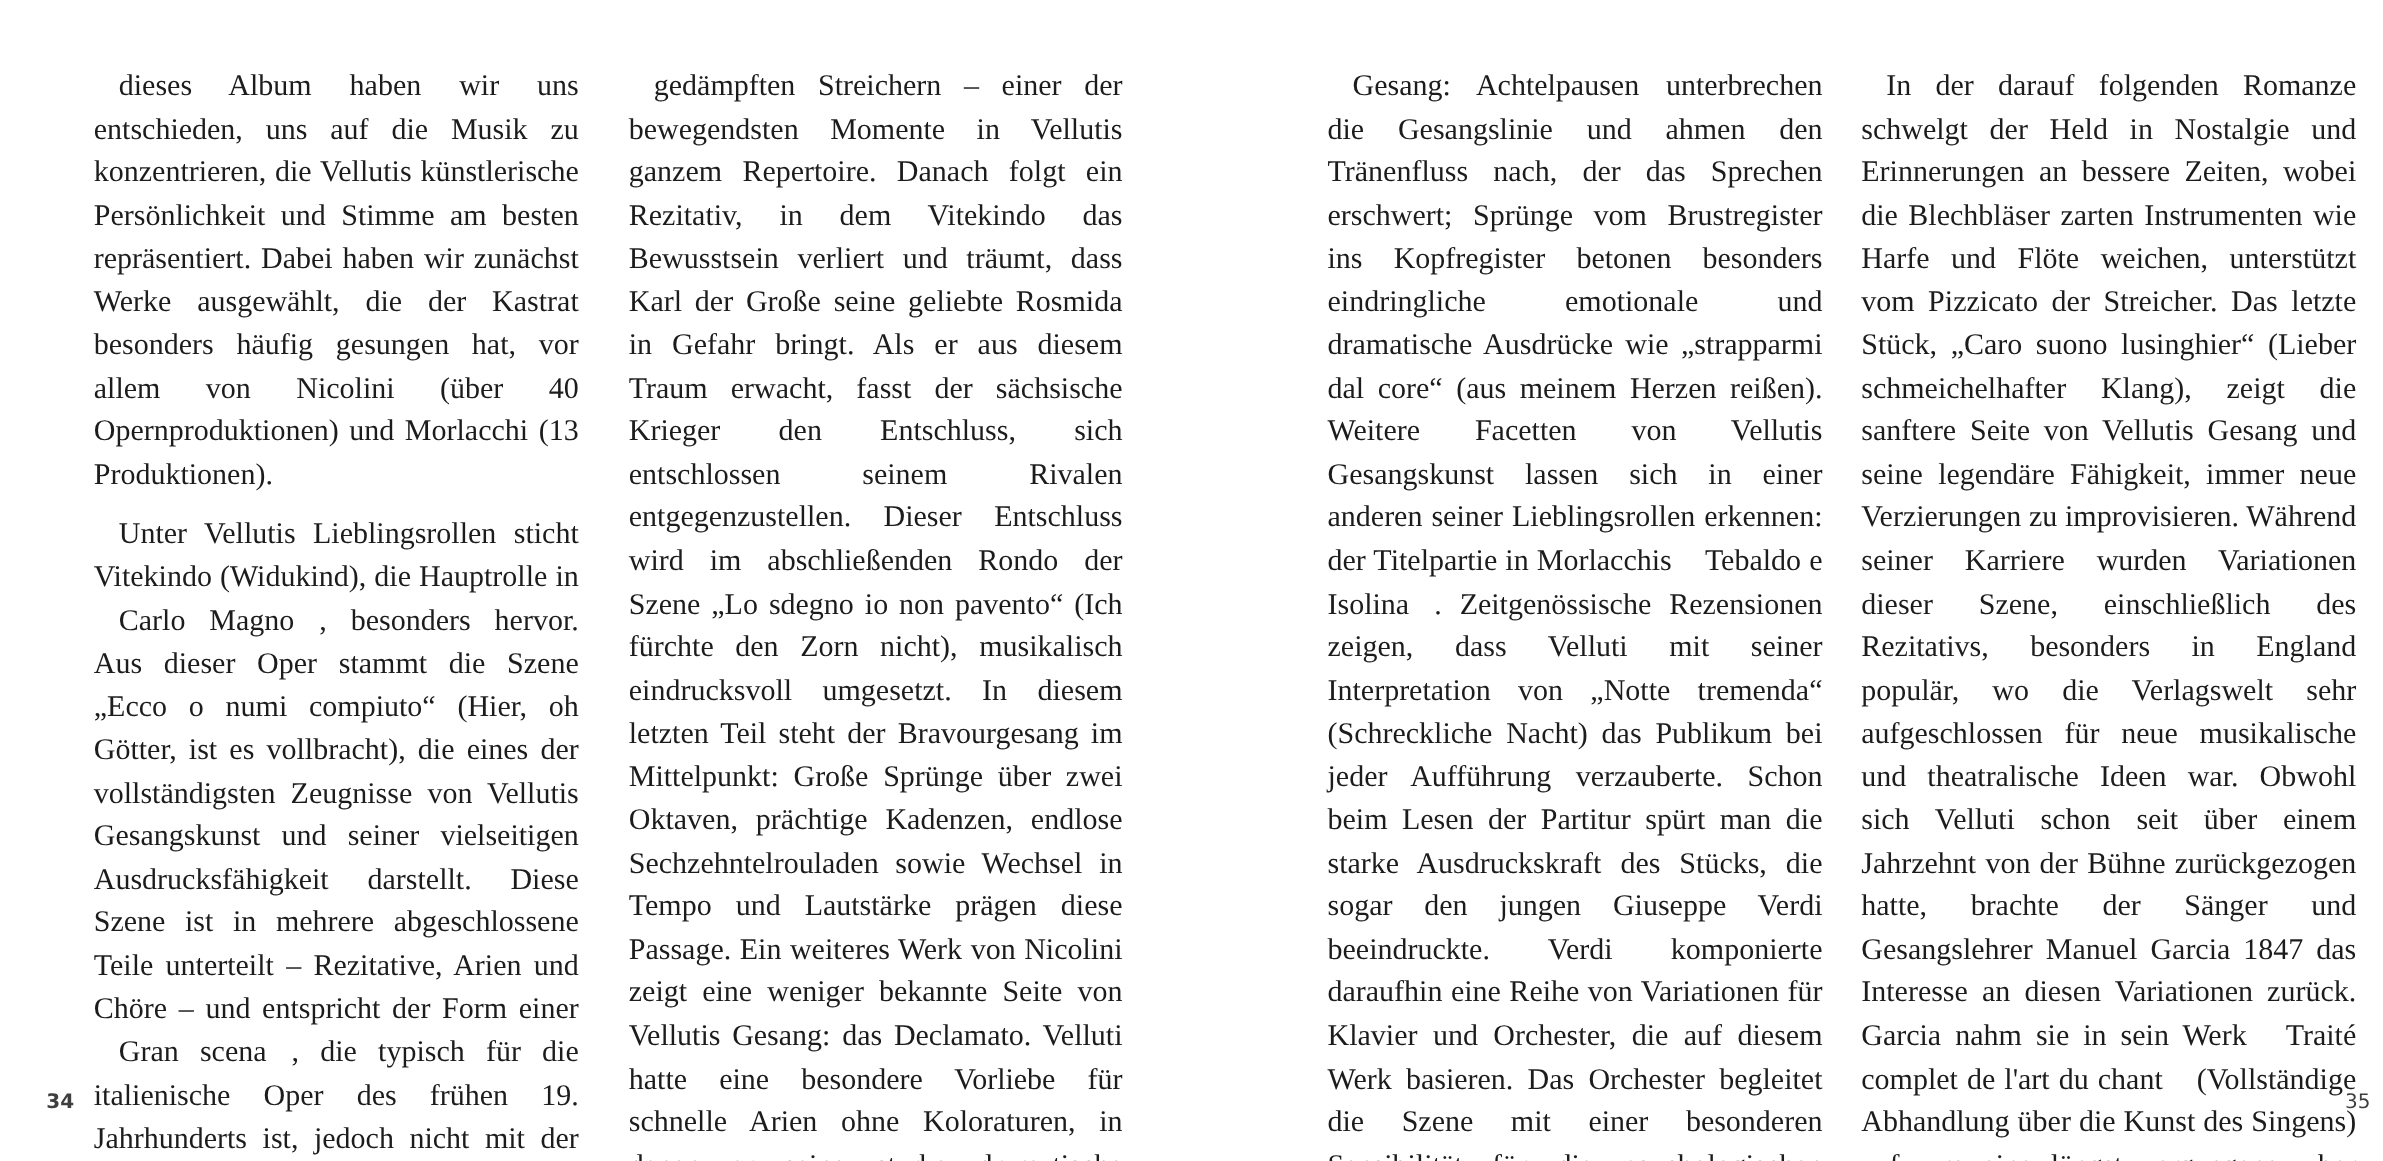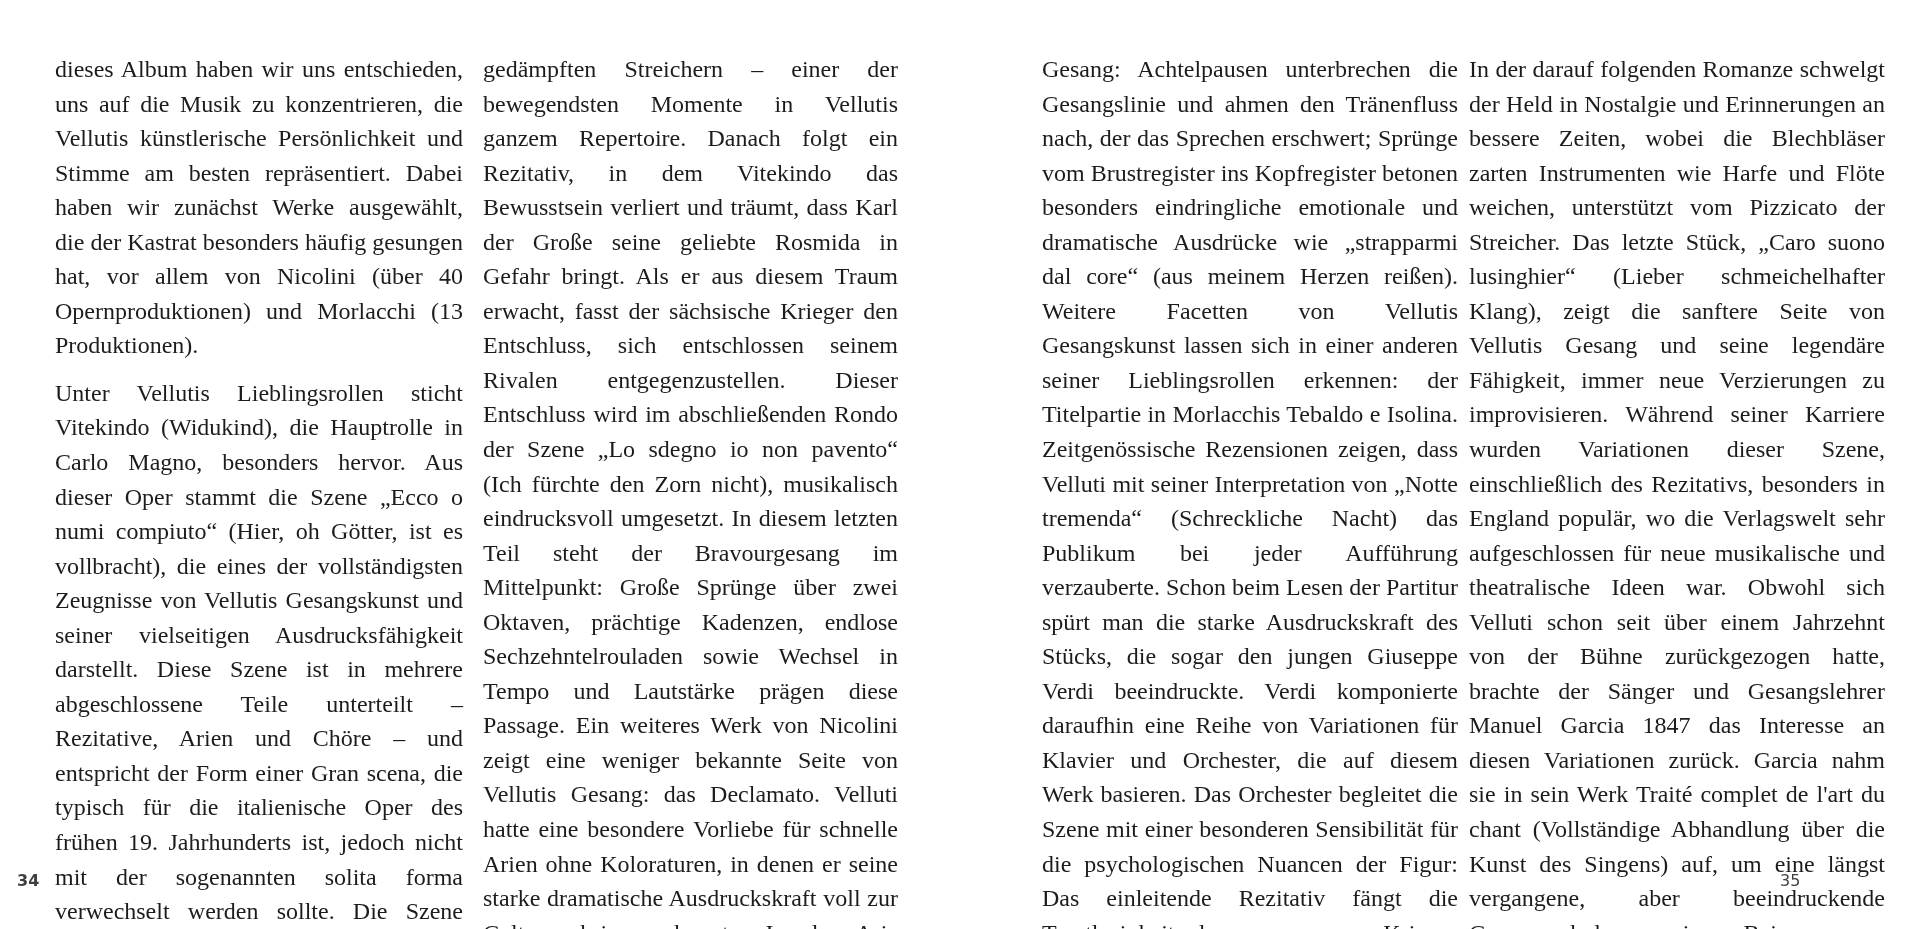--- a/index.html
+++ b/index.html
@@ -1,15 +1,15 @@
 <!DOCTYPE html>
 <html lang="de"><head>
 <meta charset="utf-8">
 <style>
-  * { box-sizing: border-box; }
+  * { box-sizing: border-box; padding-left: 20px; }
   html, body {
     margin: 0; padding: 0;
     width: 1906px; height: 929px;
     background: #ffffff;
     overflow: hidden;
   }
   .spread {
     position: relative;
     width: 1906px; height: 929px;
     background: #ffffff;
@@ -33,21 +33,21 @@
   .text-col p.cont { text-align-last: justify; }
   .it { }
   .pagenum {
     position: absolute;
     top: 871px;
     font-family: "DejaVu Sans", sans-serif;
     font-size: 16px;
     color: #3f3f3f;
   }
   #pn-left  { left: 17px; font-weight: bold; }
-  #pn-right { left: 1780px; }
+  #pn-right { left: 1856px; }
 </style>
 </head>
 <body>
 
 <div class="spread">
 
   <div>
     <div id="col1" class="text-col">
         <p><span>dieses Album haben wir uns entschieden, uns auf die Musik zu konzentrieren, die Vellutis künstlerische Persönlichkeit und Stimme am besten repräsentiert. Dabei haben wir zunächst Werke ausgewählt, die der Kastrat besonders häufig gesungen hat, vor allem von Nicolini (über 40 Opernproduktionen) und Morlacchi (13 Produktionen).</span></p>
         <p class="cont"><span>Unter Vellutis Lieblingsrollen sticht Vitekindo (Widukind), die Hauptrolle in </span><span class="it">Carlo Magno</span><span>, besonders hervor. Aus dieser Oper stammt die Szene „Ecco o numi compiuto“ (Hier, oh Götter, ist es vollbracht), die eines der vollständigsten Zeugnisse von Vellutis Gesangskunst und seiner vielseitigen Ausdrucksfähigkeit darstellt. Diese Szene ist in mehrere abgeschlossene Teile unterteilt – Rezitative, Arien und Chöre – und entspricht der Form einer </span><span class="it">Gran scena</span><span>, die typisch für die italienische Oper des frühen 19. Jahrhunderts ist, jedoch nicht mit der sogenannten </span><span class="it">solita forma</span><span> verwechselt werden sollte. Die Szene beginnt mit einem fein orchestrierten Rezitativ, das durch ein bemerkenswertes Fagott-Solo besticht, gefolgt von dem Gebet „Ah quando cesserà“ (Ach, wann wird es enden) begleitet von</span></p>

